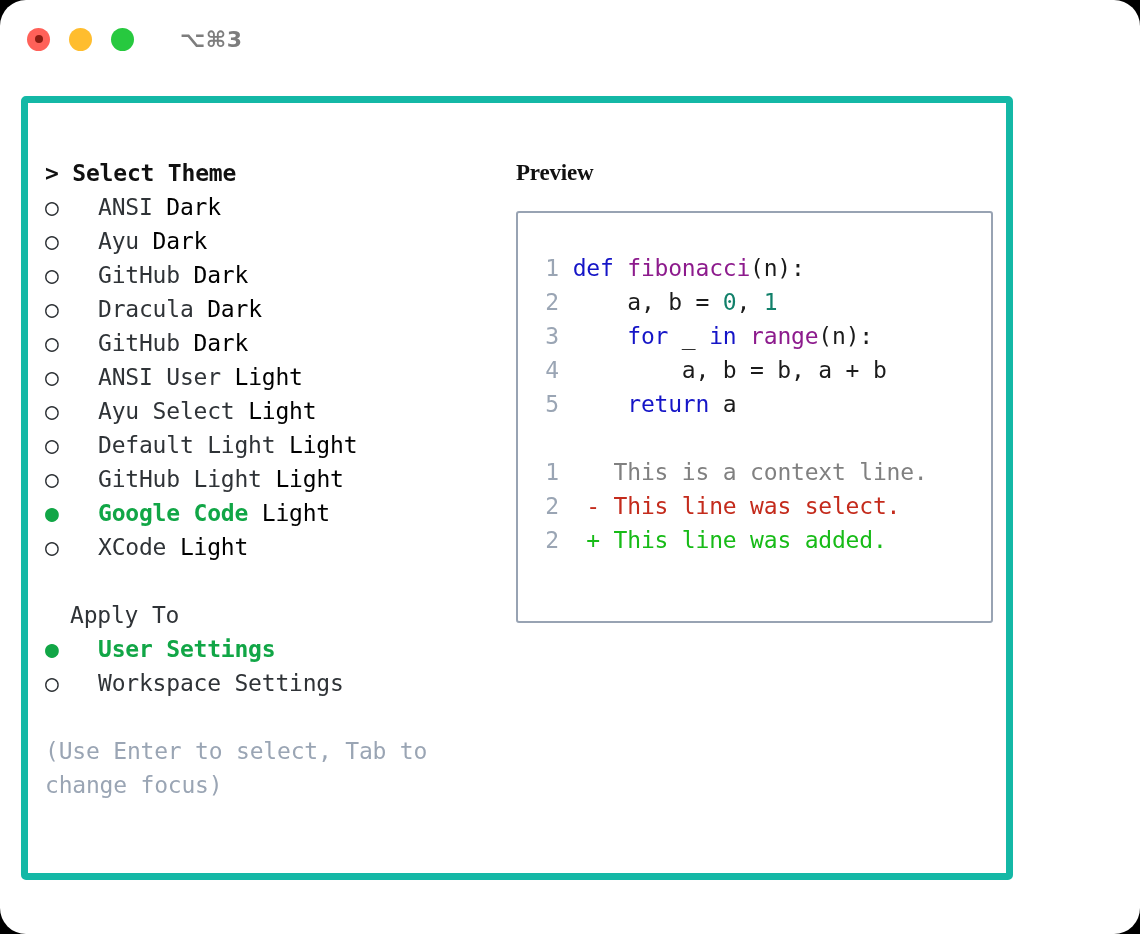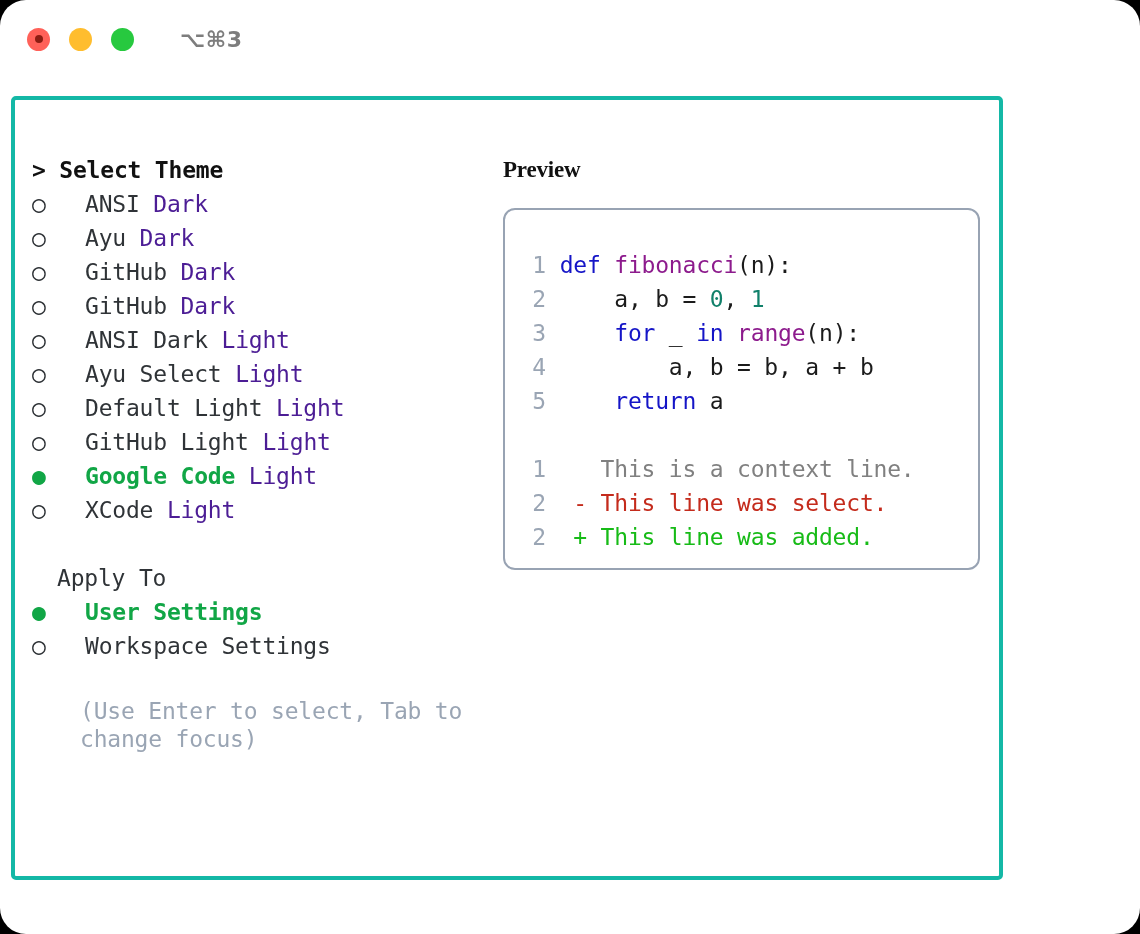--- a/index.html
+++ b/index.html
@@ -55,24 +55,24 @@
     font-family: "DejaVu Sans", sans-serif;
     font-size: 22px;
     font-weight: 700;
     color: #7d7d7d;
     letter-spacing: 0.5px;
   }
 
   
   #panel {
     position: absolute;
-    left: 11px; top: 96px;
+    left: 21px; top: 96px;
     width: 992px;
     height: 784px;
-    border: 4px solid #14b8a6;
+    border: 7px solid #14b8a6;
     border-radius: 5px;
     background: #ffffff;
   }
 
   #panel-inner {
     position: absolute;
     left: 0; top: 0;
     width: 100%; height: 100%;
     display: flex;
   }
@@ -102,65 +102,64 @@
   }
   .bullet {
     display: inline-block;
     width: 25px;
     color: #2f3337;
   }
   .bullet.sel { color: #11a646; }
   .opt-row.selected .opt-label { color: #11a646; font-weight: bold; }
   .opt-label { color: #2f3337; margin-left: 28px; }
   .opt-tag {
-    color: #4c1d95;
+    color: #000000;
   }
 
   .section-gap { height: 34px; }
 
   .apply-header {
     font-size: 23px;
     line-height: 34px;
     white-space: pre;
     color: #2f3337;
     letter-spacing: -0.2px;
     padding-left: 25px;
   }
 
   #hint {
     margin-top: 34px;
     font-size: 23px;
-    line-height: 28px;
+    line-height: 34px;
     color: #9aa5b4;
     letter-spacing: -0.2px;
     width: 420px;
     white-space: pre-wrap;
-    margin-left: 48px;
   }
 
   
   #right-col {
     flex: 1;
     padding: 53px 0 0 8px;
   }
   #preview-title {
     font-size: 23px;
     font-weight: 700;
     color: #111111;
     line-height: 34px;
     letter-spacing: -0.2px;
     font-family: Liberation Serif, serif;
   }
 
   #code-box {
     margin-top: 21px;
     width: 477px;
-    height: 362px;
+    height: 412px;
     border: 2px solid #98a3b3;
-    border-radius: 12px;
+    border-radius: 3px;
     background: #ffffff;
     padding: 38px 0 0 12px;
   }
 
   .code-line {
     font-size: 23px;
     line-height: 34px;
     white-space: pre;
     letter-spacing: -0.2px;
     color: #1b1b1b;
@@ -197,22 +196,23 @@
     <div id="panel-inner">
 
       <div id="left-col">
 
         <div class="header-row"><span class="caret">&gt;</span><span> </span><span>Select Theme</span></div>
 
         <div id="theme-list">
             <div class="opt-row"><span class="bullet">○</span><span class="opt-label">ANSI</span><span> </span><span class="opt-tag">Dark</span></div>
             <div class="opt-row"><span class="bullet">○</span><span class="opt-label">Ayu</span><span> </span><span class="opt-tag">Dark</span></div>
             <div class="opt-row"><span class="bullet">○</span><span class="opt-label">GitHub</span><span> </span><span class="opt-tag">Dark</span></div>
+            <div class="opt-row"><span class="bullet">○</span><span class="opt-label">Dracula</span><span> </span><span class="opt-tag">Dark</span></div>
             <div class="opt-row"><span class="bullet">○</span><span class="opt-label">GitHub</span><span> </span><span class="opt-tag">Dark</span></div>
-            <div class="opt-row"><span class="bullet">○</span><span class="opt-label">ANSI Dark</span><span> </span><span class="opt-tag">Light</span></div>
+            <div class="opt-row"><span class="bullet">○</span><span class="opt-label">ANSI User</span><span> </span><span class="opt-tag">Light</span></div>
             <div class="opt-row"><span class="bullet">○</span><span class="opt-label">Ayu Select</span><span> </span><span class="opt-tag">Light</span></div>
             <div class="opt-row"><span class="bullet">○</span><span class="opt-label">Default Light</span><span> </span><span class="opt-tag">Light</span></div>
             <div class="opt-row"><span class="bullet">○</span><span class="opt-label">GitHub Light</span><span> </span><span class="opt-tag">Light</span></div>
             <div class="opt-row selected"><span class="bullet sel">●</span><span class="opt-label">Google Code</span><span> </span><span class="opt-tag">Light</span></div>
             <div class="opt-row"><span class="bullet">○</span><span class="opt-label">XCode</span><span> </span><span class="opt-tag">Light</span></div>
           </div>
 
         <div class="section-gap"></div>
 
         <div class="apply-header">Apply To</div>

